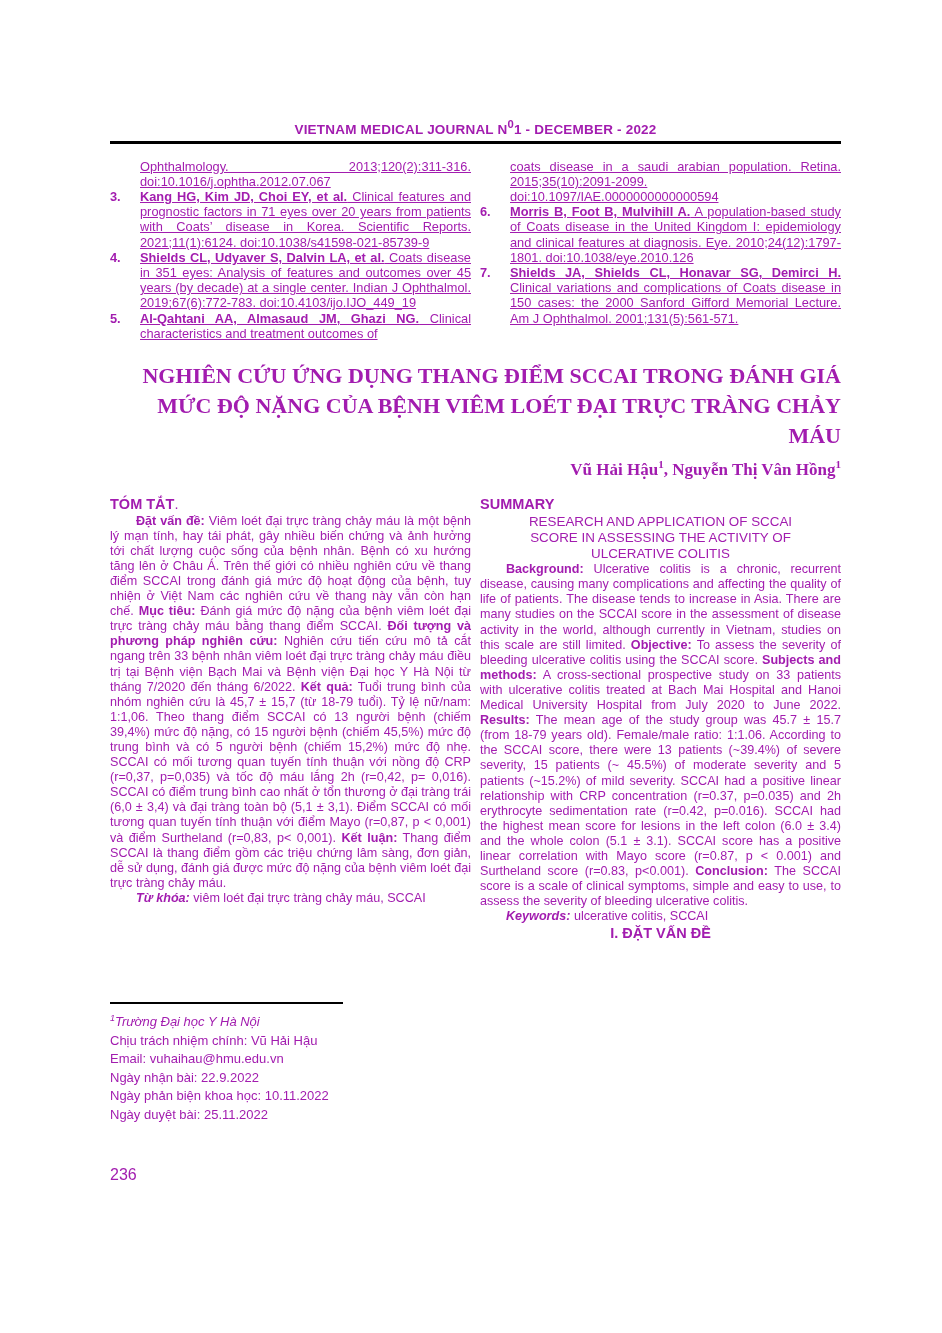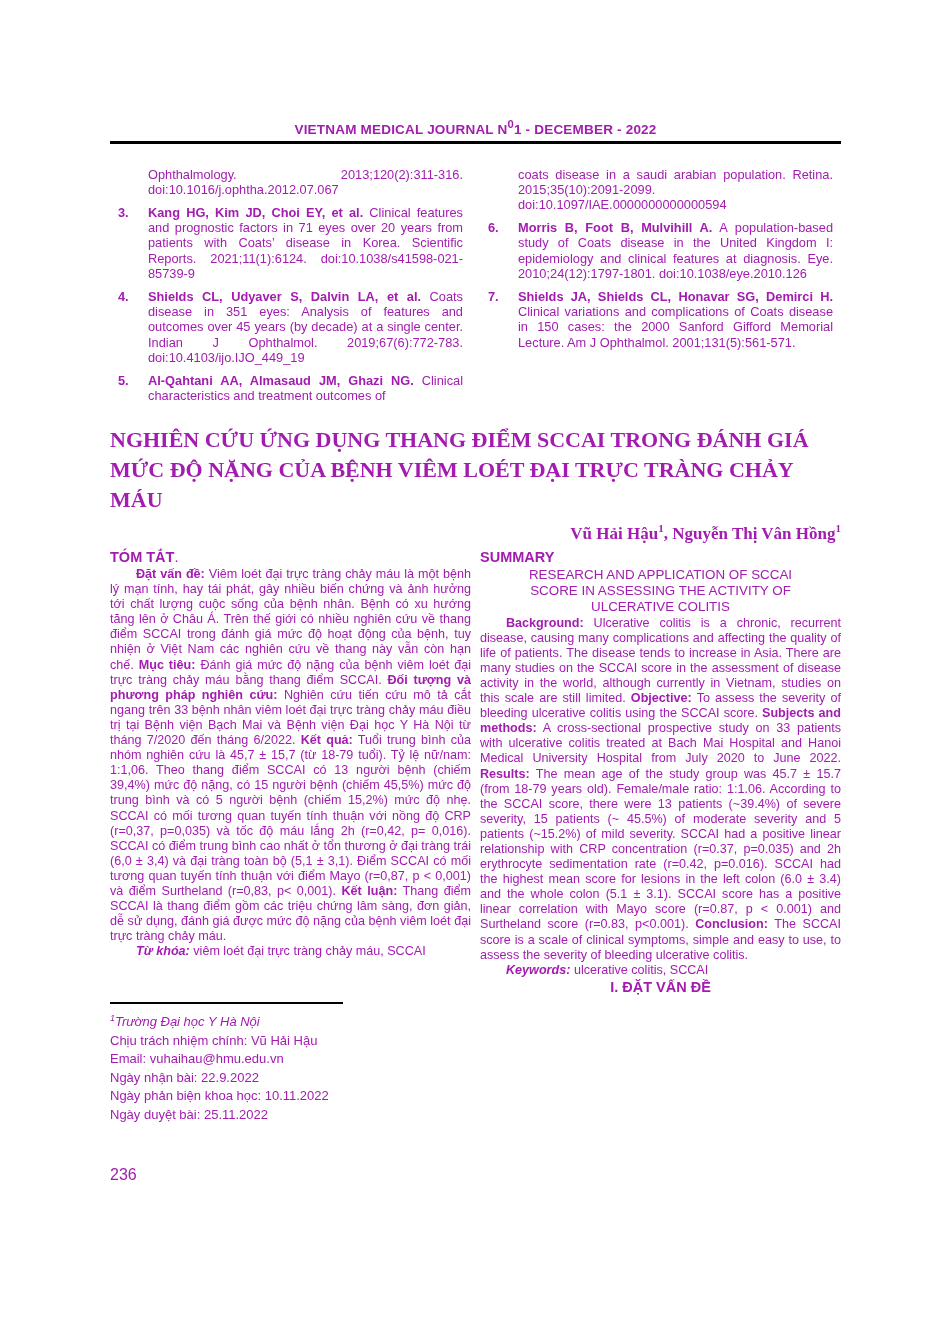--- a/index.html
+++ b/index.html
@@ -21,45 +21,45 @@
     font-weight: bold;
     font-size: 13.5px;
     letter-spacing: 0.2px;
     padding-bottom: 4px;
     border-bottom: 3px solid #000;
   }
   .cols { display: flex; gap: 9px; }
   .col { width: 361px; }
 
   .refs { margin-top: 15px; font-size: 12.8px; line-height: 15.2px; }
-  .refs p, .refs .ref { margin: 8px; text-align: justify; }
+  .refs p, .refs .ref { margin: 0; text-align: justify; text-decoration: underline; }
   .ref-cont { padding-left: 30px; }
   .ref { position: relative; padding-left: 30px; }
   .ref .num { position: absolute; left: 0; font-weight: bold; }
   .ref .authors { font-weight: bold; }
 
   .title {
-    margin: 14px 0 0 0;
-    text-align: left;
+    margin: 20px 0 0 0;
+    text-align: right;
     font-family: "Liberation Serif", serif;
     font-weight: bold;
     font-size: 22px;
     line-height: 30px;
   }
   .title .tline { display: block; }
   .authors-line {
     margin-top: 7px;
     text-align: right;
     font-family: "Liberation Serif", serif;
     font-weight: bold;
     font-size: 17px;
   }
   .authors-line sup { font-size: 11px; }
 
-  .body-cols { margin-top: 4px; font-size: 12.6px; line-height: 15.1px; }
+  .body-cols { margin-top: 15px; font-size: 12.6px; line-height: 15.1px; }
   h2.sec {
     margin: 0;
     font-size: 14.5px;
     line-height: 19px;
     font-weight: bold;
   }
   h2.sec .normal { font-weight: normal; }
   .para {
     margin: 0;
     text-align: justify;

